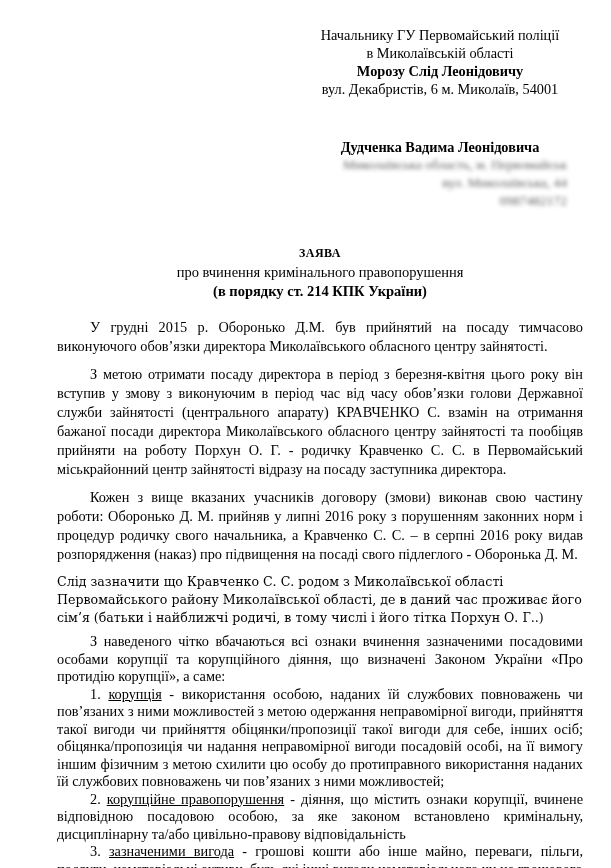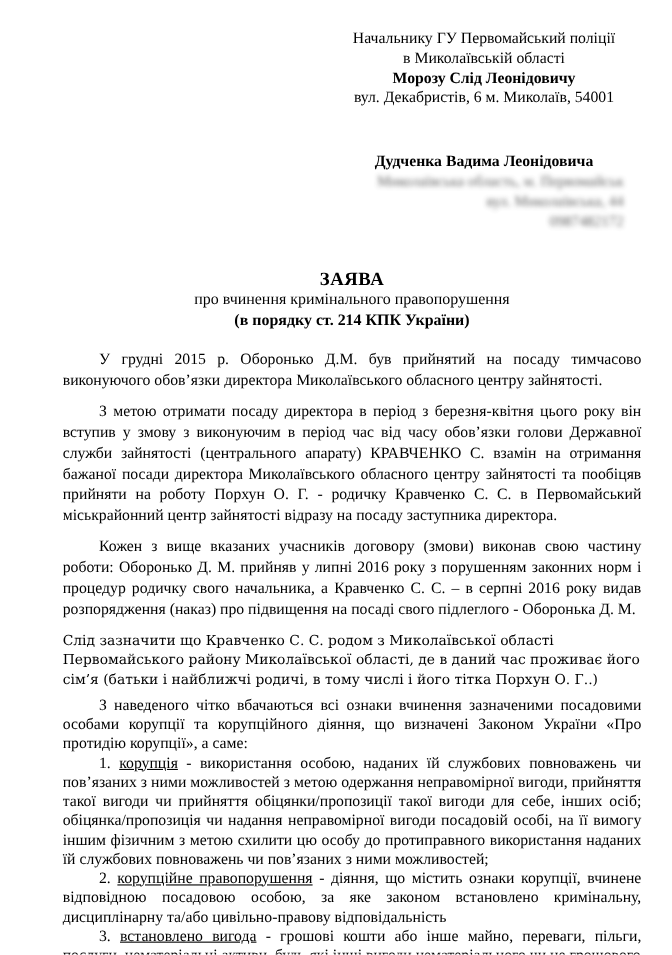--- a/index.html
+++ b/index.html
@@ -31,21 +31,21 @@
     line-height:18px;
     filter:blur(2.3px);
     opacity:.85;
   }
   
   .title-block{
     text-align:center;
     margin-top:34px;
     line-height:19px;
   }
-  .title-main{font-weight:bold;font-size:17px;letter-spacing:.5px;}
+  .title-main{font-weight:bold;font-size:12px;letter-spacing:.5px;}
   .title-sub{font-size:14.5px;}
   .title-proc{font-weight:bold;font-size:14.5px;}
   
   .body-block{margin-top:17px;}
   .par{
     margin:0 0 9px 0;
     text-align:justify;
     text-indent:33px;
   }
   .note{
@@ -91,17 +91,17 @@
     <p class="par">Кожен з вище вказаних учасників договору (змови) виконав свою частину роботи: Оборонько Д. М. прийняв у липні 2016 року з порушенням законних норм і процедур родичку свого начальника, а Кравченко С. С. – в серпні 2016 року видав розпорядження (наказ) про підвищення на посаді свого підлеглого - Оборонька Д. М.</p>
     <p class="note">Слід зазначити що Кравченко С. С. родом з Миколаївської області Первомайського району Миколаївської області, де в даний час проживає його сім’я (батьки і найближчі родичі, в тому числі і його тітка Порхун О. Г..)</p>
 
     <div class="defs">
       <p class="par">З наведеного чітко вбачаються всі ознаки вчинення зазначеними посадовими особами корупції та корупційного діяння, що визначені Законом України «Про протидію корупції», а саме:</p>
 
       <p class="par"><span>1. </span><span class="u">корупція</span><span> - використання особою, наданих їй службових повноважень чи пов’язаних з ними можливостей з метою одержання неправомірної вигоди, прийняття такої вигоди чи прийняття обіцянки/пропозиції такої вигоди для себе, інших осіб; обіцянка/пропозиція чи надання неправомірної вигоди посадовій особі, на її вимогу іншим фізичним з метою схилити цю особу до протиправного використання наданих їй службових повноважень чи пов’язаних з ними можливостей;</span></p>
 
       <p class="par"><span>2. </span><span class="u">корупційне правопорушення</span><span> - діяння, що містить ознаки корупції, вчинене відповідною посадовою особою, за яке законом встановлено кримінальну, дисциплінарну та/або цивільно-правову відповідальність</span></p>
 
-      <p class="par"><span>3. </span><span class="u">встановлено вигода</span><span> - грошові кошти або інше майно, переваги, пільги, послуги, нематеріальні активи, будь-які інші вигоди нематеріального чи не грошового</span></p>
+      <p class="par"><span>3. </span><span class="u">зазначеними вигода</span><span> - грошові кошти або інше майно, переваги, пільги, послуги, нематеріальні активи, будь-які інші вигоди нематеріального чи не грошового</span></p>
     </div>
   </div>
 
 </div>
 
 </body></html>

